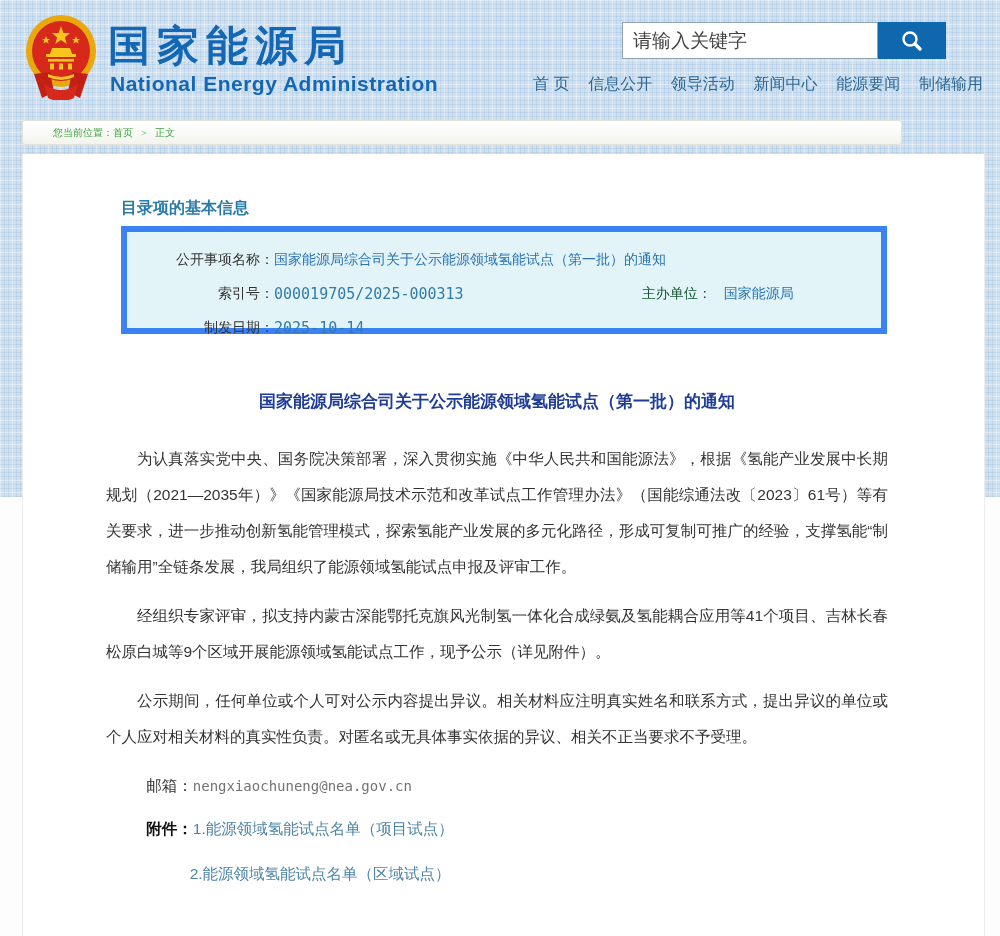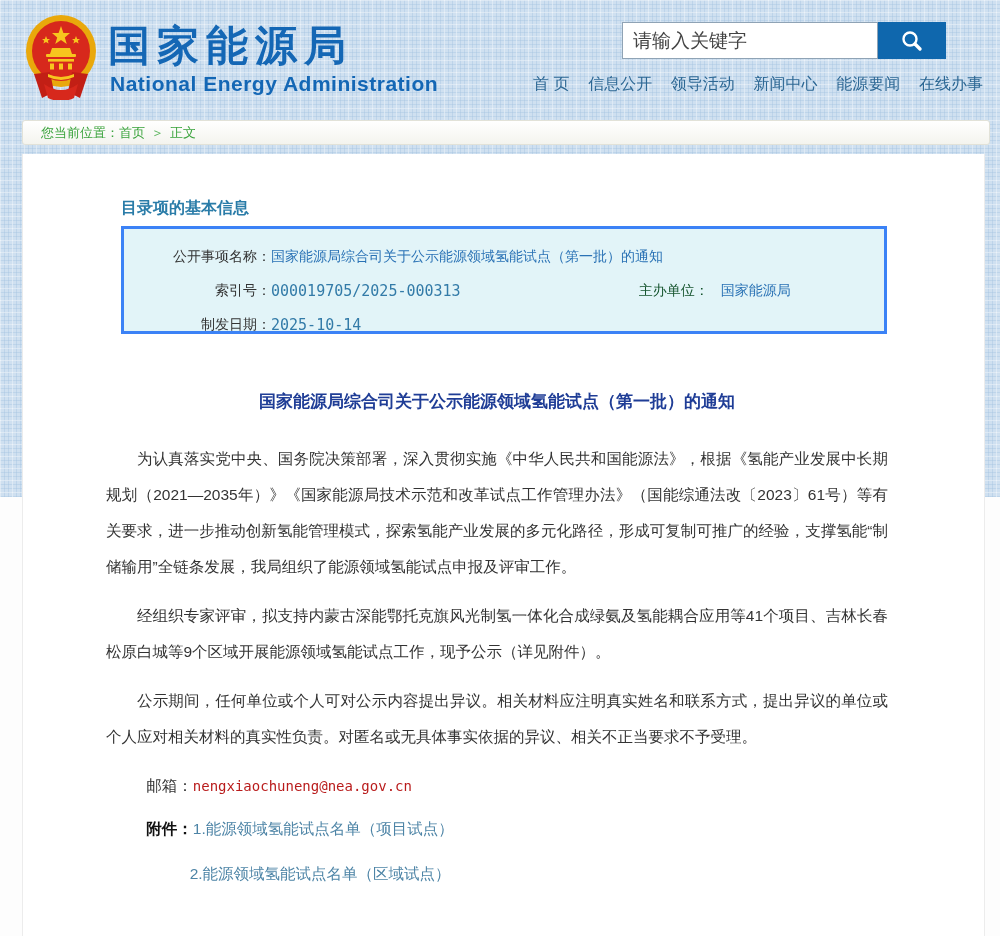--- a/index.html
+++ b/index.html
@@ -29,36 +29,36 @@
     font-size:19px; color:#333; padding:0 10px; outline:none;
     font-family:"Liberation Sans", sans-serif; }
   .search-input::placeholder { color:#444; opacity:1; }
   .search-btn { width:68px; height:37px; background:#0f67ad; border:none; cursor:pointer;
     display:flex; align-items:center; justify-content:center; }
   .nav { position:absolute; left:533px; top:74px; width:450px; display:flex;
     justify-content:space-between; }
   .nav a { font-size:16px; color:#2c6794; text-decoration:none; white-space:nowrap; }
 
   
-  .crumb-bar { position:absolute; left:22px; top:120px; width:968px; height:25px;
+  .crumb-bar { position:absolute; left:22px; top:120px; width:880px; height:25px;
     background:linear-gradient(#ffffff,#f4f4ee); border:1px solid #e2e2d8;
-    border-radius:3px; display:flex; align-items:center; padding-left:18px;
-    font-size:13px; color:#3aa33c; }
+    border-radius:3px; display:flex; align-items:center; padding-left:30px;
+    font-size:10px; color:#3aa33c; }
   .crumb-bar a { color:#3aa33c; text-decoration:none; }
   .crumb-sep { margin:0 6px; color:#5cb55e; }
 
   
   .panel { position:absolute; left:22px; top:154px; width:963px; height:782px;
     background:#ffffff; border-left:1px solid #ececec; border-right:1px solid #ececec; }
 
   .catalog-heading { position:absolute; left:98px; top:44px; font-size:16px;
     font-weight:bold; color:#2a7ca8; }
 
   .info-box { position:absolute; left:98px; top:72px; width:766px; height:108px;
-    background:#e2f4f8; border:3px solid #3b82f6; padding-top:11px; font-size:14px; }
+    background:#e2f4f8; border:6px solid #3b82f6; padding-top:11px; font-size:14px; }
   .info-row { display:flex; height:34px; align-items:center; }
   .info-label { width:147px; text-align:right; color:#333; flex:none; }
   .info-value { color:#2a72b5; }
   .mono { font-family:"DejaVu Sans Mono", monospace; font-size:15px; color:#337ba8; }
   .info-label2 { width:248px; text-align:right; color:#14532d; flex:none;padding-left:48px; }
 
   
   .article { position:absolute; left:83px; top:230px; width:782px; color:#333; }
   .article-title { text-align:center; font-size:17px; font-weight:bold;
     color:#1f3d96; margin:6px 0 28px 0; }
@@ -109,21 +109,21 @@
         </svg>
       </button>
     </div>
 
     <div class="nav">
       <a href="#">首 页</a>
       <a href="#">信息公开</a>
       <a href="#">领导活动</a>
       <a href="#">新闻中心</a>
       <a href="#">能源要闻</a>
-      <a href="#">在线办事</a>
+      <a href="#">制储输用</a>
     </div>
   </div>
 
   <div class="crumb-bar">
     <span>您当前位置：</span>
     <a href="#">首页</a>
     <span class="crumb-sep">＞</span>
     <a href="#">正文</a>
   </div>
 
@@ -150,21 +150,21 @@
 
     <div class="article">
       <div class="article-title">国家能源局综合司关于公示能源领域氢能试点（第一批）的通知</div>
 
       <p>为认真落实党中央、国务院决策部署，深入贯彻实施《中华人民共和国能源法》，根据《氢能产业发展中长期规划（2021—2035年）》《国家能源局技术示范和改革试点工作管理办法》（国能综通法改〔2023〕61号）等有关要求，进一步推动创新氢能管理模式，探索氢能产业发展的多元化路径，形成可复制可推广的经验，支撑氢能“制储输用”全链条发展，我局组织了能源领域氢能试点申报及评审工作。</p>
       <p>经组织专家评审，拟支持内蒙古深能鄂托克旗风光制氢一体化合成绿氨及氢能耦合应用等41个项目、吉林长春松原白城等9个区域开展能源领域氢能试点工作，现予公示（详见附件）。</p>
       <p>公示期间，任何单位或个人可对公示内容提出异议。相关材料应注明真实姓名和联系方式，提出异议的单位或个人应对相关材料的真实性负责。对匿名或无具体事实依据的异议、相关不正当要求不予受理。</p>
 
 
       <div class="meta-line email-line">
-        <span>邮箱：</span><span class="mono" style="font-size:14px;color:#b91c1c;">nengxiaochuneng@nea.gov.cn</span>
+        <span>邮箱：</span><span class="mono" style="font-size:14px;color:#737373;">nengxiaochuneng@nea.gov.cn</span>
       </div>
 
       <div class="meta-line attach-line">
         <span class="attach-label">附件：</span><a class="attach-link" href="#">1.能源领域氢能试点名单（项目试点）</a>
       </div>
       <div class="meta-line attach-line2">
         <a class="attach-link" href="#">2.能源领域氢能试点名单（区域试点）</a>
       </div>
 
       <div class="signature">国家能源局综合司</div>

